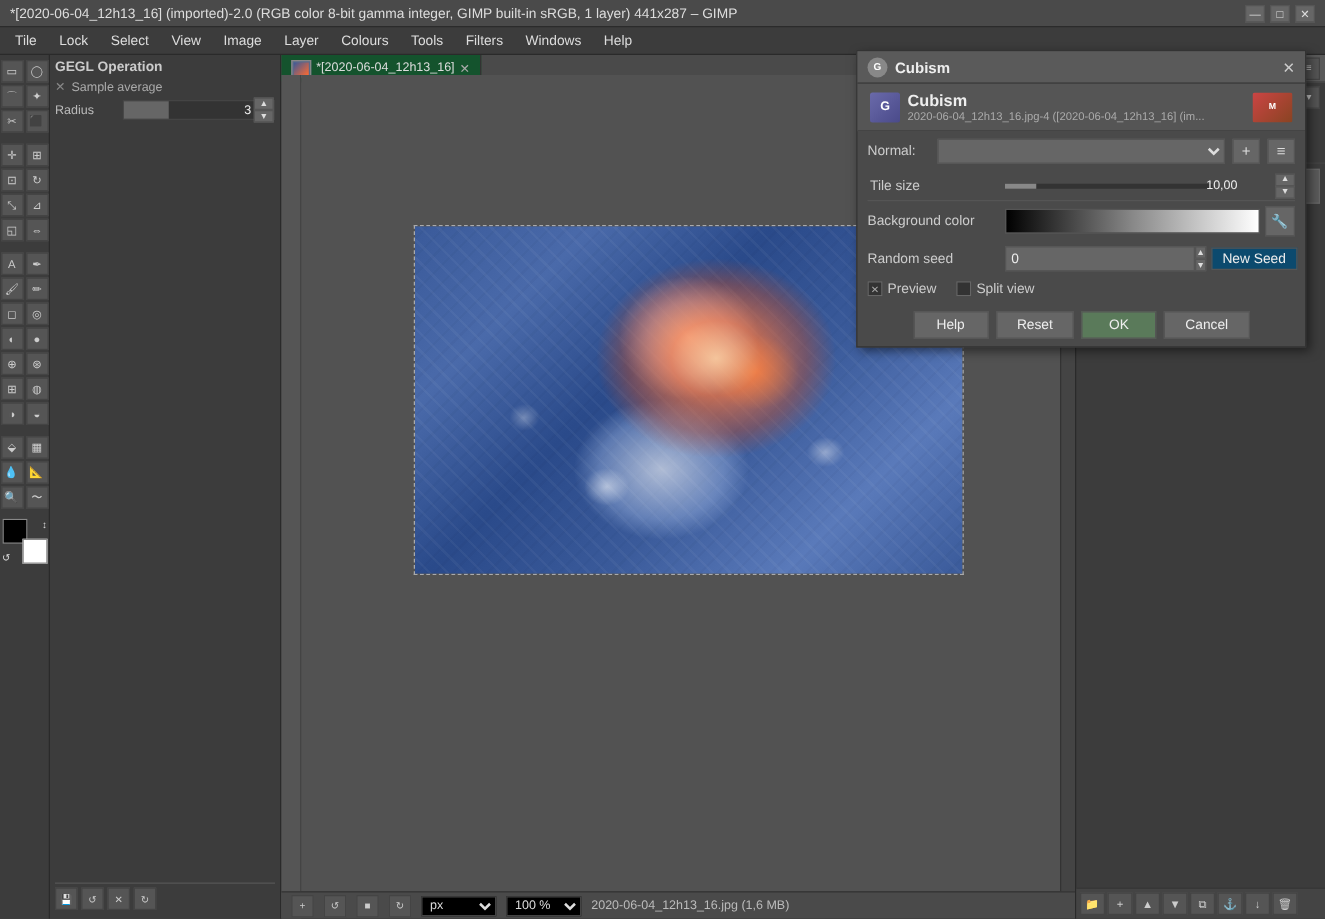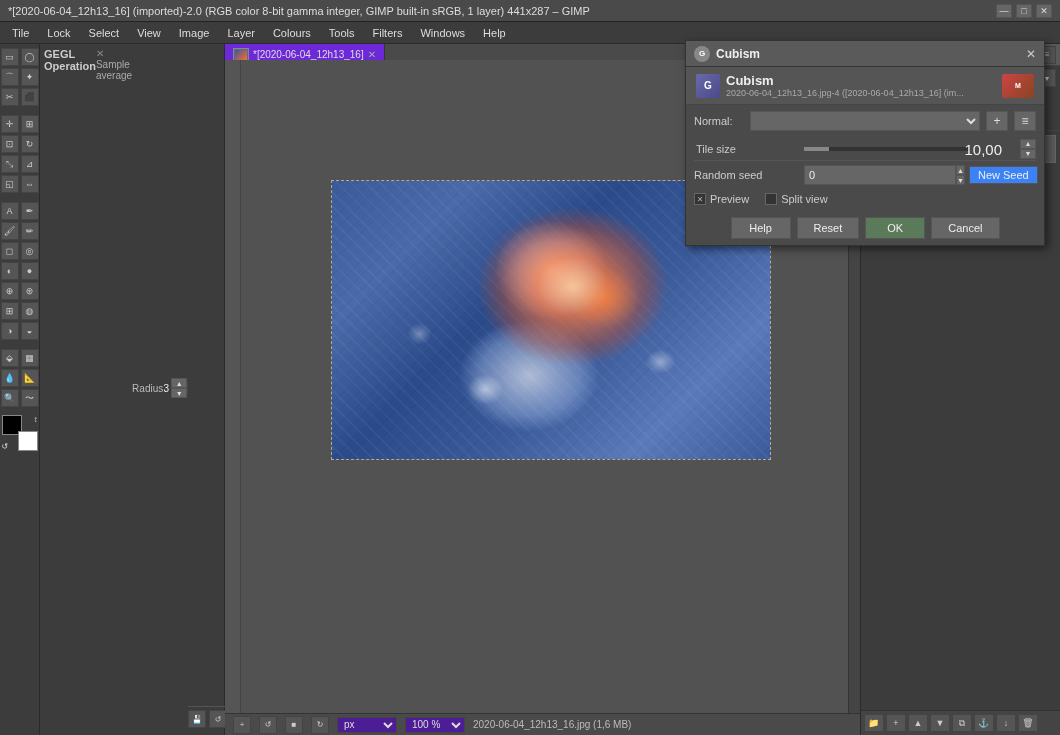--- a/index.html
+++ b/index.html
@@ -442,22 +442,22 @@
       height: 4px;
       background: #333;
       position: relative;
     }
     .param-slider-fill {
       height: 100%;
       background: #888;
     }
     .param-value {
       position: absolute;
-      right: 18px;
-      font-size: 15px;
+      right: 30px;
+      font-size: 10px;
       color: #eee;
       top: 50%;
       transform: translateY(-50%);
     }
     .param-spin-btns {
       display: flex;
       flex-direction: column;
       width: 16px;
     }
     .param-spin-btn {
@@ -534,21 +534,21 @@
       background: #666;
       border: 1px solid #555;
       font-size: 7px;
       display: flex;
       align-items: center;
       justify-content: center;
       cursor: pointer;
     }
     .new-seed-btn {
       padding: 2px 8px;
-      background: #3b82f6;
+      background: #0c4a6e;
       border: 1px solid #555;
       color: #eee;
       font-size: 11px;
       cursor: pointer;
       margin-left: 4px;
       white-space: nowrap;
     }
 
     
     .options-row {
@@ -633,21 +633,21 @@
       align-items: center;
       padding: 0 8px;
       gap: 8px;
     }
     .status-item {
       font-size: 10px;
       color: #bbb;
     }
     .zoom-select {
       height: 16px;
-      background: #4c1d95;
+      background: #000000;
       border: 1px solid #444;
       color: #ddd;
       font-size: 10px;
       padding: 0 2px;
       width: 60px;
     }
 
     
     .opacity-input {
       width: 50px;
@@ -812,21 +812,21 @@
 
     <div style="margin-top: 6px; position: relative; width: 36px; height: 36px;">
       <div class="color-fg"></div>
       <div class="color-bg"></div>
       <span class="swap-icon">↕</span>
       <span class="reset-icon">↺</span>
     </div>
   </div>
 
   <div class="left-panel">
-    <div style="display:flex; flex-direction:row; height:100%; padding:4px;">
+    <div style="display:flex; flex-direction:column; height:100%; padding:4px;">
       <div class="tool-options-header">GEGL Operation</div>
       <div class="tool-options-sub">
         <span style="color:#888; margin-right:2px;">✕</span>
         <span>Sample average</span>
       </div>
       <div class="tool-option-row">
         <span class="tool-option-label">Radius</span>
         <div style="flex:1; height:16px; background:#333; border:1px solid #444; position:relative; display:flex; align-items:center;">
           <div style="width:30%; height:100%; background:#666;"></div>
           <span style="position:absolute; right:18px; font-size:10px; color:#eee;">3</span>
@@ -842,21 +842,21 @@
         <div class="tool-btn" style="font-size:8px;">↺</div>
         <div class="tool-btn" style="font-size:8px;">✕</div>
         <div class="tool-btn" style="font-size:8px;">↻</div>
       </div>
     </div>
   </div>
 
   <div class="canvas-area">
 
     <div style="height:22px; background:#4a4a4a; display:flex; align-items:center; border-bottom:1px solid #333;">
-      <div style="display:flex; align-items:center; padding:0 8px; height:100%; background:#6d28d9; border-right:1px solid #333; gap:4px;">
+      <div style="display:flex; align-items:center; padding:0 8px; height:100%; background:#14532d; border-right:1px solid #333; gap:4px;">
         <div style="width:16px; height:14px; background:#5a6a8a; border:1px solid #888; overflow:hidden; display:flex; align-items:center; justify-content:center;">
           <div style="width:12px; height:10px; background:linear-gradient(135deg, #3a5a9a, #ff6a30);"></div>
         </div>
         <span style="font-size:10px; color:#ddd;">*[2020-06-04_12h13_16]</span>
         <span style="font-size:10px; color:#aaa; cursor:pointer;">✕</span>
       </div>
     </div>
 
     <div class="ruler-h">
       <span class="ruler-tick" style="left:50px;">100</span>
@@ -1022,20 +1022,25 @@
         </div>
         <span class="param-value">10,00</span>
       </div>
       <div class="param-spin-btns">
         <div class="param-spin-btn">▲</div>
         <div class="param-spin-btn">▼</div>
       </div>
     </div>
 
 
+    <div class="bg-row">
+      <span class="bg-label">Background color</span>
+      <div class="bg-gradient"></div>
+      <div class="bg-eyedropper" title="Pick background color">🔧</div>
+    </div>
 
     <div class="seed-row">
       <span class="seed-label">Random seed</span>
       <input class="seed-input" type="text" value="0" style="">
       <div class="seed-spin">
         <div class="seed-spin-btn">▲</div>
         <div class="seed-spin-btn">▼</div>
       </div>
       <button class="new-seed-btn">New Seed</button>
     </div>

